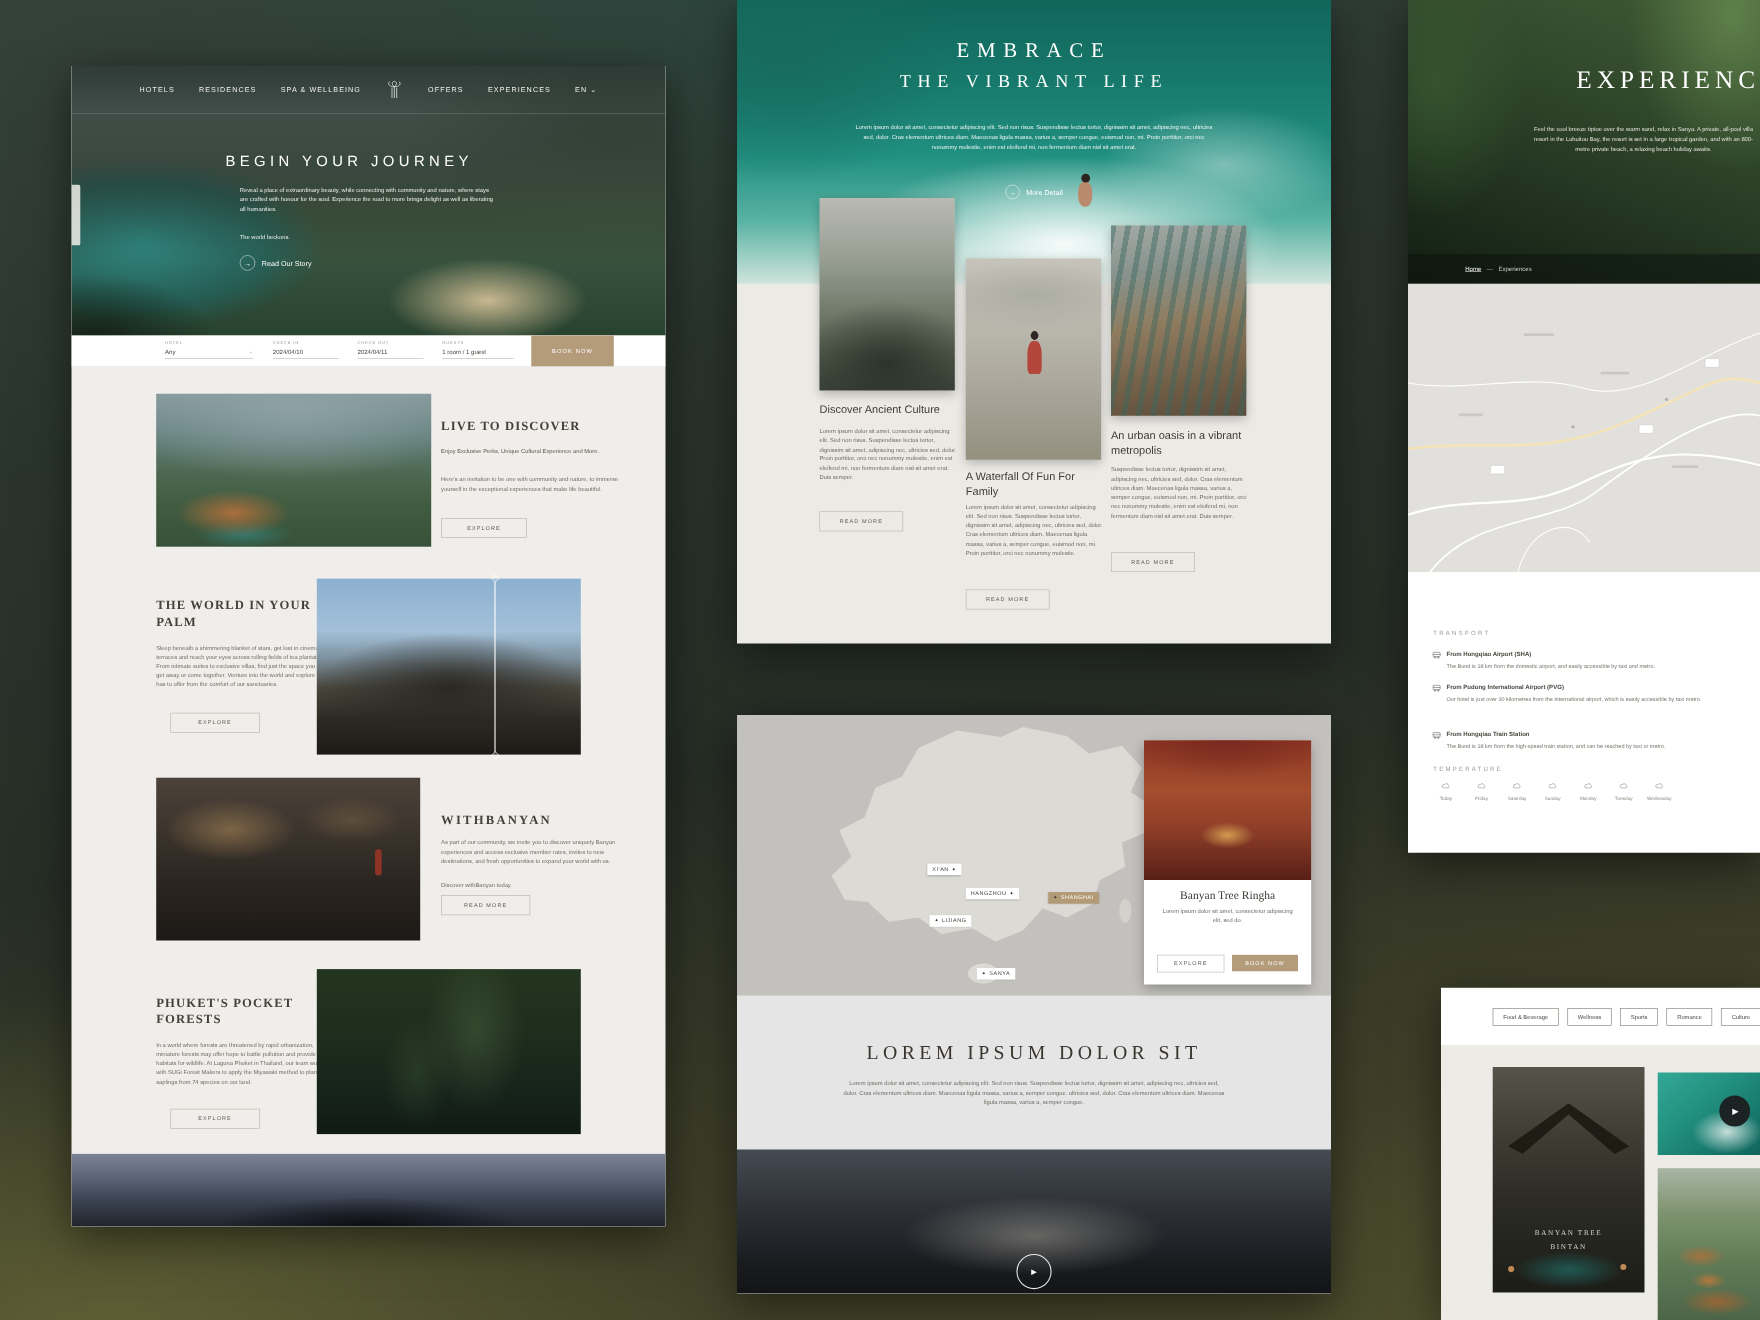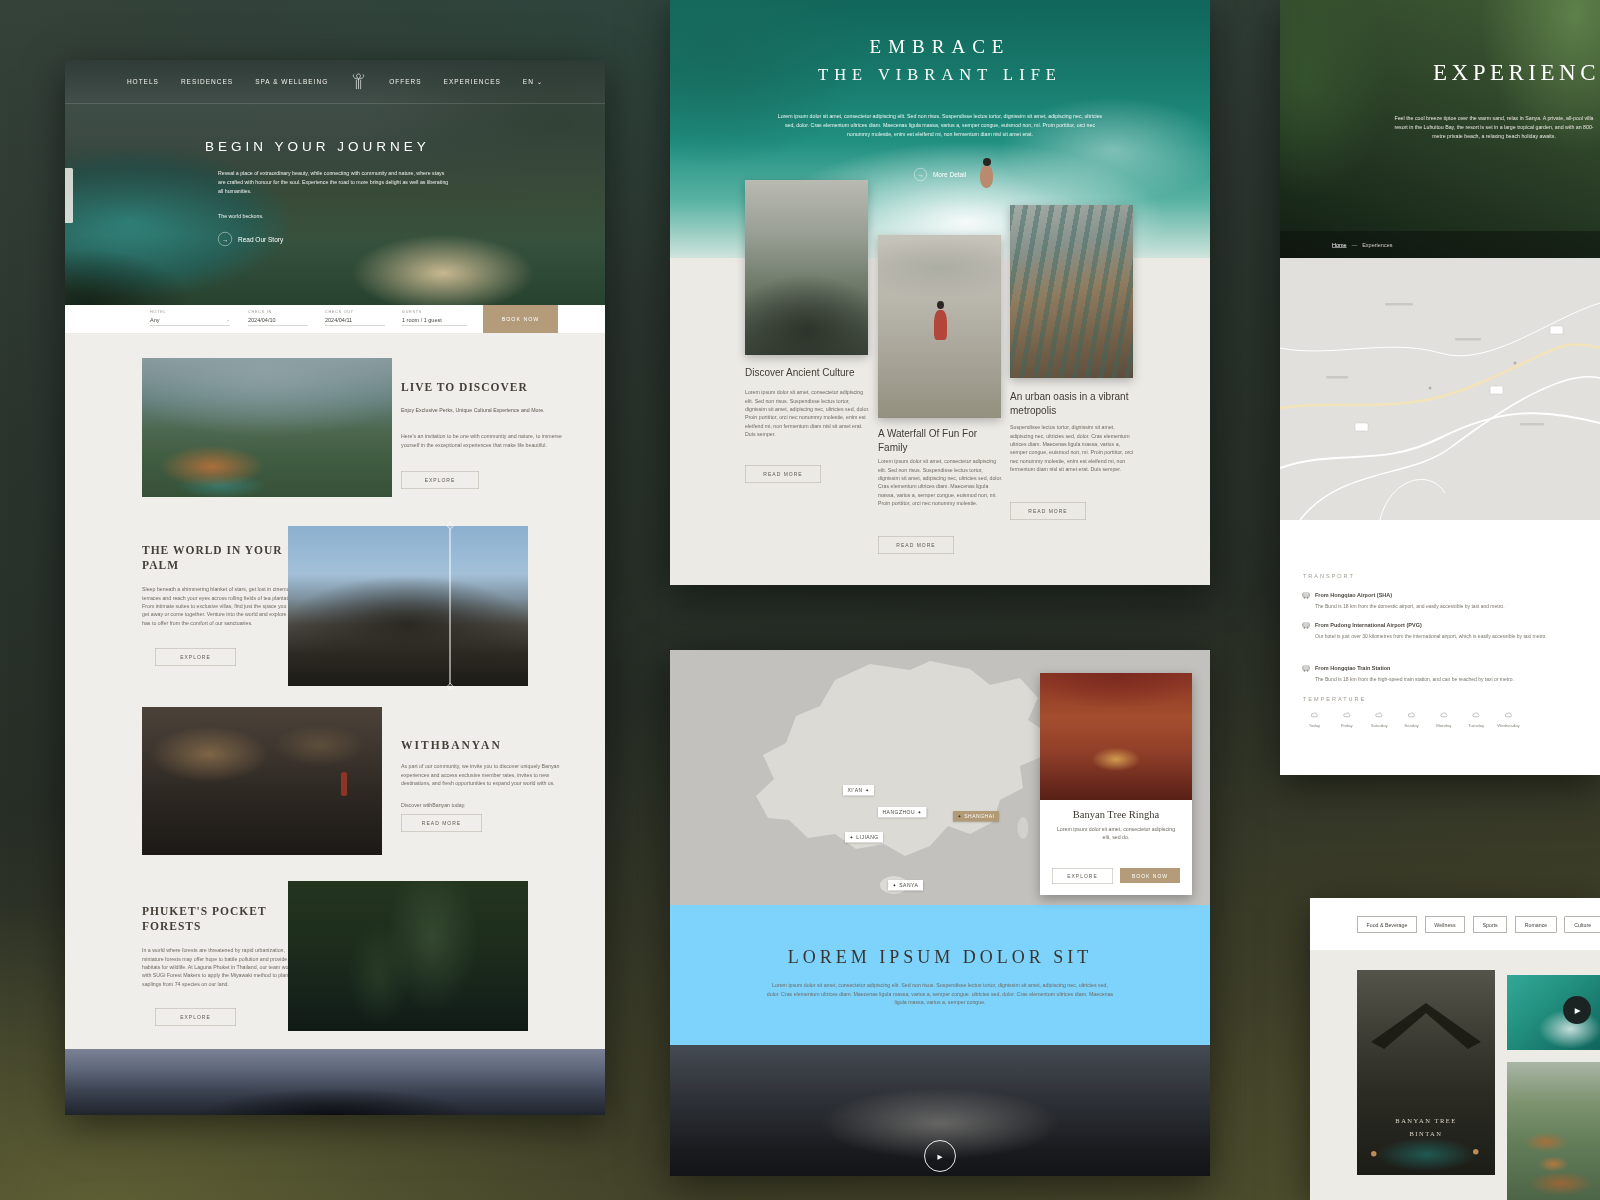--- a/index.html
+++ b/index.html
@@ -235,21 +235,21 @@
   <div class="abs body-txt" style="left:416px;top:914px;width:252px;">Lorem ipsum dolor sit amet, consectetur adipiscing elit. Sed non risus. Suspendisse lectus tortor, dignissim sit amet, adipiscing nec, ultricies sed, dolor. Cras elementum ultrices diam. Maecenas ligula massa, varius a, semper congue, euismod non, mi. Proin porttitor, orci nec nonummy molestie.</div>
   <div class="btn-outline abs" style="left:416px;top:1072px;width:150px;height:34px;">READ MORE</div>
 
   <div class="abs img-roofs" style="left:680px;top:410px;width:246px;height:346px;box-shadow:0 6px 18px rgba(0,0,0,.25);"></div>
   <div class="abs" style="left:680px;top:780px;width:260px;font-size:20px;line-height:1.35;color:#3f3b35;">An urban oasis in a vibrant metropolis</div>
   <div class="abs body-txt" style="left:680px;top:846px;width:252px;">Suspendisse lectus tortor, dignissim sit amet, adipiscing nec, ultricies sed, dolor. Cras elementum ultrices diam. Maecenas ligula massa, varius a, semper congue, euismod non, mi. Proin porttitor, orci nec nonummy molestie, enim est eleifend mi, non fermentum diam nisl sit amet erat. Duis semper.</div>
   <div class="btn-outline abs" style="left:680px;top:1004px;width:150px;height:34px;">READ MORE</div>
  </div>
 </div>
 
-<div class="panel" style="left:670px;top:650px;width:540px;height:526px;background:#7dd3fc;">
+<div class="panel" style="left:670px;top:650px;width:540px;height:526px;background:#e5e5e5;">
  <div class="inner" style="width:1080px;height:1052px;">
   <div class="abs map-china" style="left:0;top:0;width:1080px;height:510px;">
     <svg width="1080" height="510" viewBox="0 0 1080 510">
       <path fill="#dcdad4" d="M330,60 L400,28 L480,40 L520,22 L600,38 L640,70 L700,56 L736,96 L716,140 L760,170 L742,214 L700,232 L706,276 L660,300 L646,344 L600,368 L556,352 L520,392 L470,412 L428,388 L372,398 L330,368 L276,376 L238,340 L196,336 L172,292 L208,258 L186,210 L232,186 L252,132 L300,112 Z"></path>
       <ellipse cx="448" cy="470" rx="28" ry="18" fill="#dcdad4"></ellipse>
       <ellipse cx="706" cy="356" rx="11" ry="22" fill="#d3d1cc"></ellipse>
       <path fill="#cfcec9" d="M790,120 L830,90 L880,110 L860,170 L810,180 Z"></path>
       <path fill="#cfcec9" d="M930,150 L990,120 L1040,160 L1000,230 L940,210 Z"></path>
     </svg>
     <div class="chip abs" style="left:346px;top:270px;">

